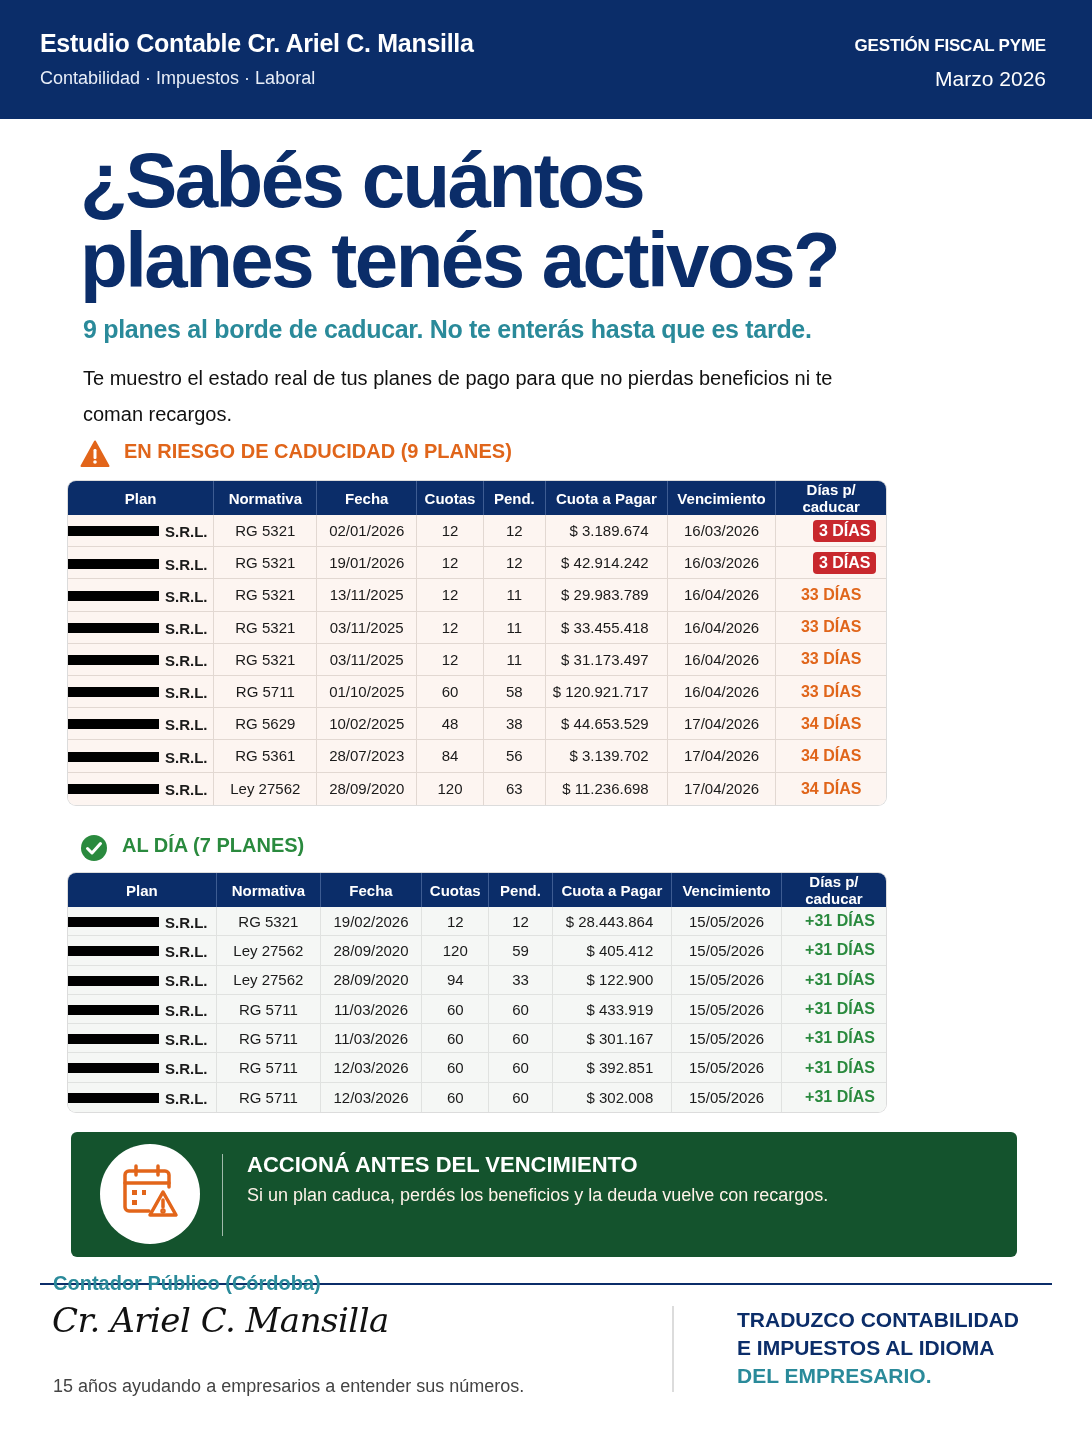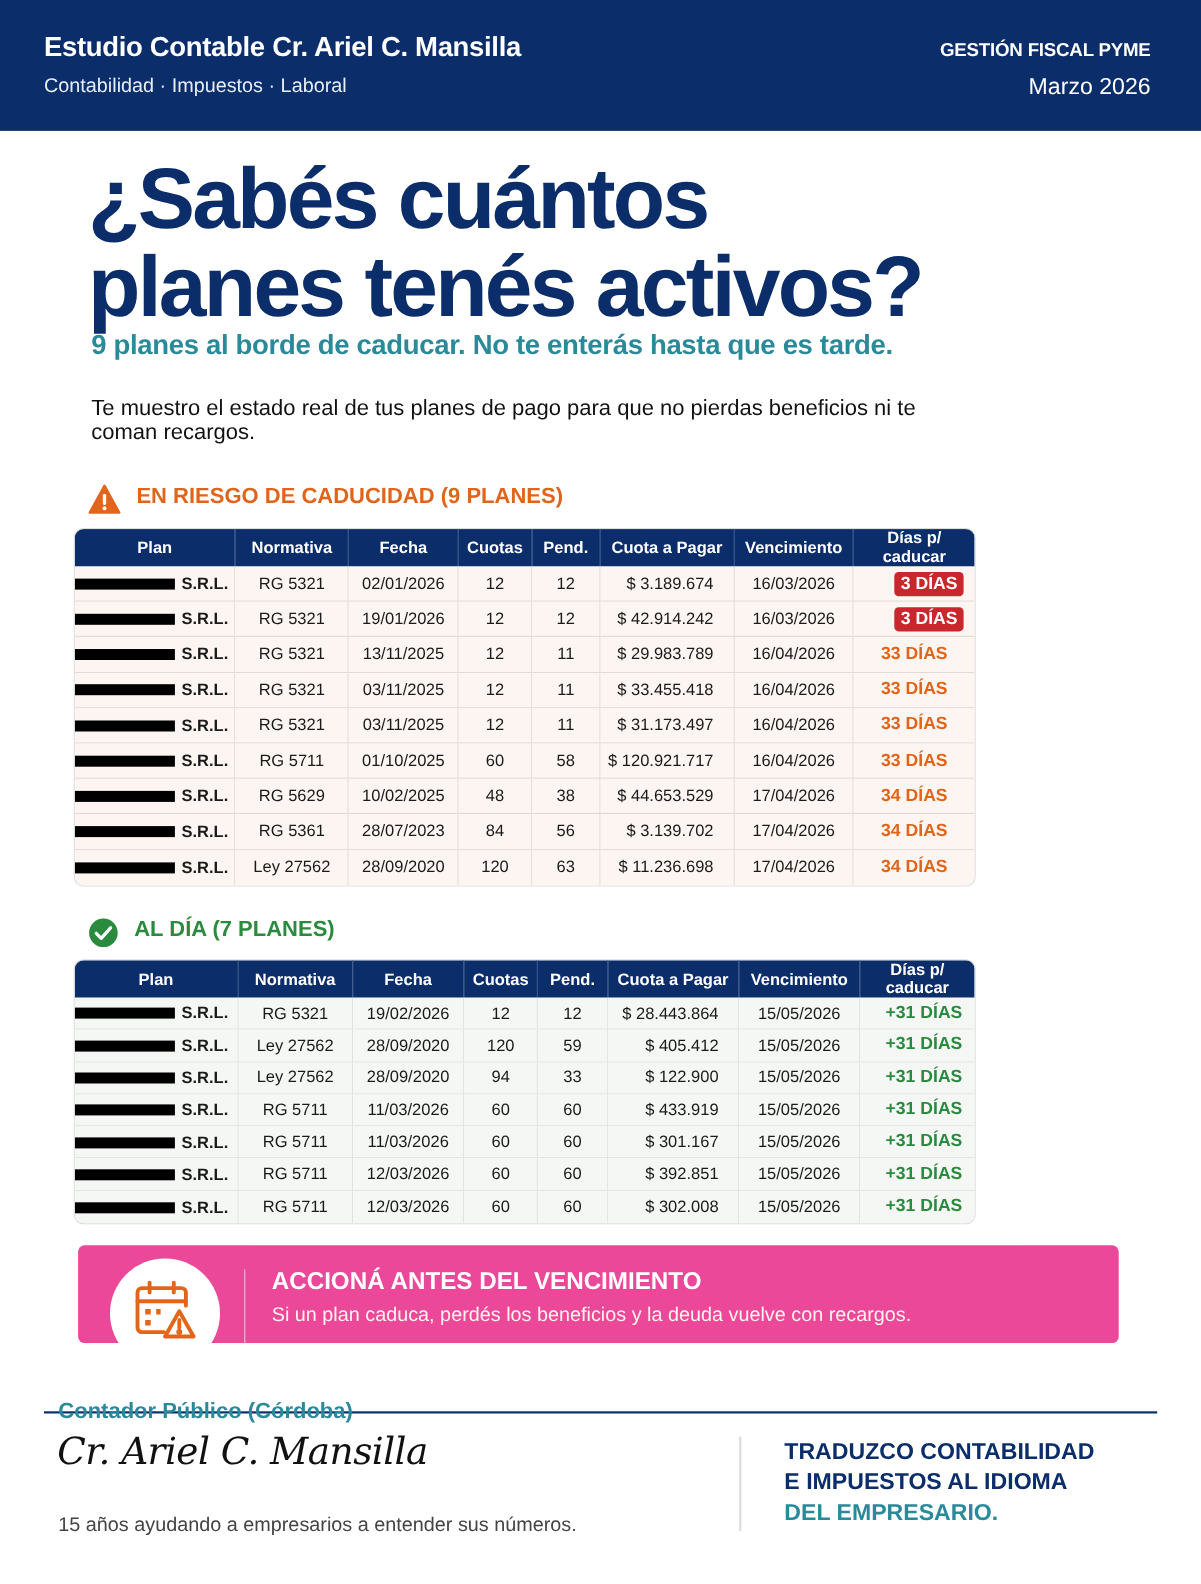--- a/index.html
+++ b/index.html
@@ -6,22 +6,22 @@
   html, body { width: 1092px; height: 1440px; background: #ffffff; overflow: hidden; }
   body { font-family: "Liberation Sans", "DejaVu Sans", sans-serif; color: #1a1a1a; position: relative; }
 
   .header { position: absolute; left: 0; top: 0; width: 1092px; height: 119px; background: #0b2d69; color: #fff; }
   .header .brand { position: absolute; left: 40px; top: 29px; font-size: 25px; font-weight: bold; letter-spacing: -0.3px; }
   .header .tagline { position: absolute; left: 40px; top: 68px; font-size: 18px; color: #e8eef8; }
   .header .right-top { position: absolute; right: 46px; top: 36px; font-size: 17px; font-weight: bold; letter-spacing: -0.2px; }
   .header .right-bottom { position: absolute; right: 46px; top: 67px; font-size: 21px; }
 
   .hero-title { position: absolute; left: 80px; top: 140px; font-size: 78px; line-height: 80px; font-weight: bold; color: #0b2d69; letter-spacing: -2.5px; }
-  .hero-sub { position: absolute; left: 83px; top: 300px; font-size: 25px; font-weight: bold; color: #2a8a9a; letter-spacing: -0.3px; }
-  .hero-desc { position: absolute; left: 83px; top: 360px; width: 760px; font-size: 20px; line-height: 22px; color: #111; }
+  .hero-sub { position: absolute; left: 83px; top: 315px; font-size: 25px; font-weight: bold; color: #2a8a9a; letter-spacing: -0.3px; }
+  .hero-desc { position: absolute; left: 83px; top: 360px; width: 760px; font-size: 20px; line-height: 36px; color: #111; }
 
   .section-head { position: absolute; display: flex; gap: 14px; font-size: 20px; font-weight: bold; }
   .section-head.risk { left: 80px; top: 440px; color: #e0651a; }
   .section-head.ok { left: 80px; top: 834px; color: #2a8a3e; }
 
   .tbl { position: absolute; left: 68px; width: 818px; border-collapse: separate; border-spacing: 0; font-size: 15px; border-radius: 8px; overflow: hidden; box-shadow: 0 0 0 1px #dcdcdc; }
   .tbl.risk-tbl { top: 481px; }
   .tbl.ok-tbl { top: 873px; }
   .tbl th { background: #0b2d69; color: #fff; font-weight: bold; font-size: 15px; height: 34px; border-right: 1px solid #3e5c92; text-align: center; }
   .tbl th:last-child { border-right: none; }
@@ -31,33 +31,33 @@
   .risk-tbl td { background: #fdf5f1; height: 32.2px; }
   .ok-tbl td { background: #f5f7f5; border-color: #e0e2e0; height: 29.3px; }
   .tbl td.amt { text-align: right; padding-right: 18px; }
   .tbl td.plan { text-align: left; }
   .redact { display: inline-block; width: 91px; height: 10px; background: #000; vertical-align: middle; margin-right: 6px; }
   .srl { font-weight: bold; vertical-align: middle; }
   .badge-red { display: inline-block; background: #c8282d; color: #fff; font-weight: bold; font-size: 16px; padding: 2px 6px; border-radius: 4px; margin-left: 27px; }
   .days-orange { color: #e0651a; font-weight: bold; font-size: 16px; }
   .days-green { color: #2a8a3e; font-weight: bold; font-size: 16px; margin-left: 12px; }
 
-  .cta { position: absolute; left: 71px; top: 1132px; width: 946px; height: 89px; background: #ec4899; border-radius: 6px; color: #fff; }
+  .cta { position: absolute; left: 71px; top: 1132px; width: 946px; height: 125px; background: #14532d; border-radius: 6px; color: #fff; }
   .cta .circle { position: absolute; left: 29px; top: 12px; width: 100px; height: 100px; background: #fff; border-radius: 50%; display: flex; align-items: center; justify-content: center; }
   .cta .divider { position: absolute; left: 151px; top: 22px; width: 1px; height: 82px; background: rgba(255,255,255,0.6); }
   .cta .title { position: absolute; left: 176px; top: 20px; font-size: 22px; font-weight: bold; }
   .cta .line1 { position: absolute; left: 176px; top: 53px; font-size: 18px; color: #fff3ea; }
   .cta .line2 { position: absolute; left: 176px; top: 82px; font-size: 20px; font-weight: bold; }
 
   .footer-rule { position: absolute; left: 40px; top: 1283px; width: 1012px; height: 2px; background: #0b2d69; }
   .signature { position: absolute; left: 52px; top: 1300px; font-family: "DejaVu Serif", serif; font-style: italic; font-size: 34px; color: #111; letter-spacing: -0.5px; }
   .sig-role { position: absolute; left: 53px; top: 1272px; font-size: 20px; font-weight: bold; color: #2a8a9a; }
   .sig-years { position: absolute; left: 53px; top: 1376px; font-size: 18px; color: #444; }
   .footer-vrule { position: absolute; left: 672px; top: 1306px; width: 2px; height: 86px; background: #dcdcdc; }
-  .motto { position: absolute; left: 713px; top: 1306px; font-size: 21px; line-height: 28px; font-weight: bold; color: #0b2d69; }
+  .motto { position: absolute; left: 737px; top: 1306px; font-size: 21px; line-height: 28px; font-weight: bold; color: #0b2d69; }
   .motto .accent { color: #2a8a9a; }
 </style>
 </head>
 <body>
 
 <div class="header">
   <div class="brand">Estudio Contable Cr. Ariel C. Mansilla</div>
   <div class="tagline">Contabilidad · Impuestos · Laboral</div>
   <div class="right-top">GESTIÓN FISCAL PYME</div>
   <div class="right-bottom">Marzo 2026</div>

